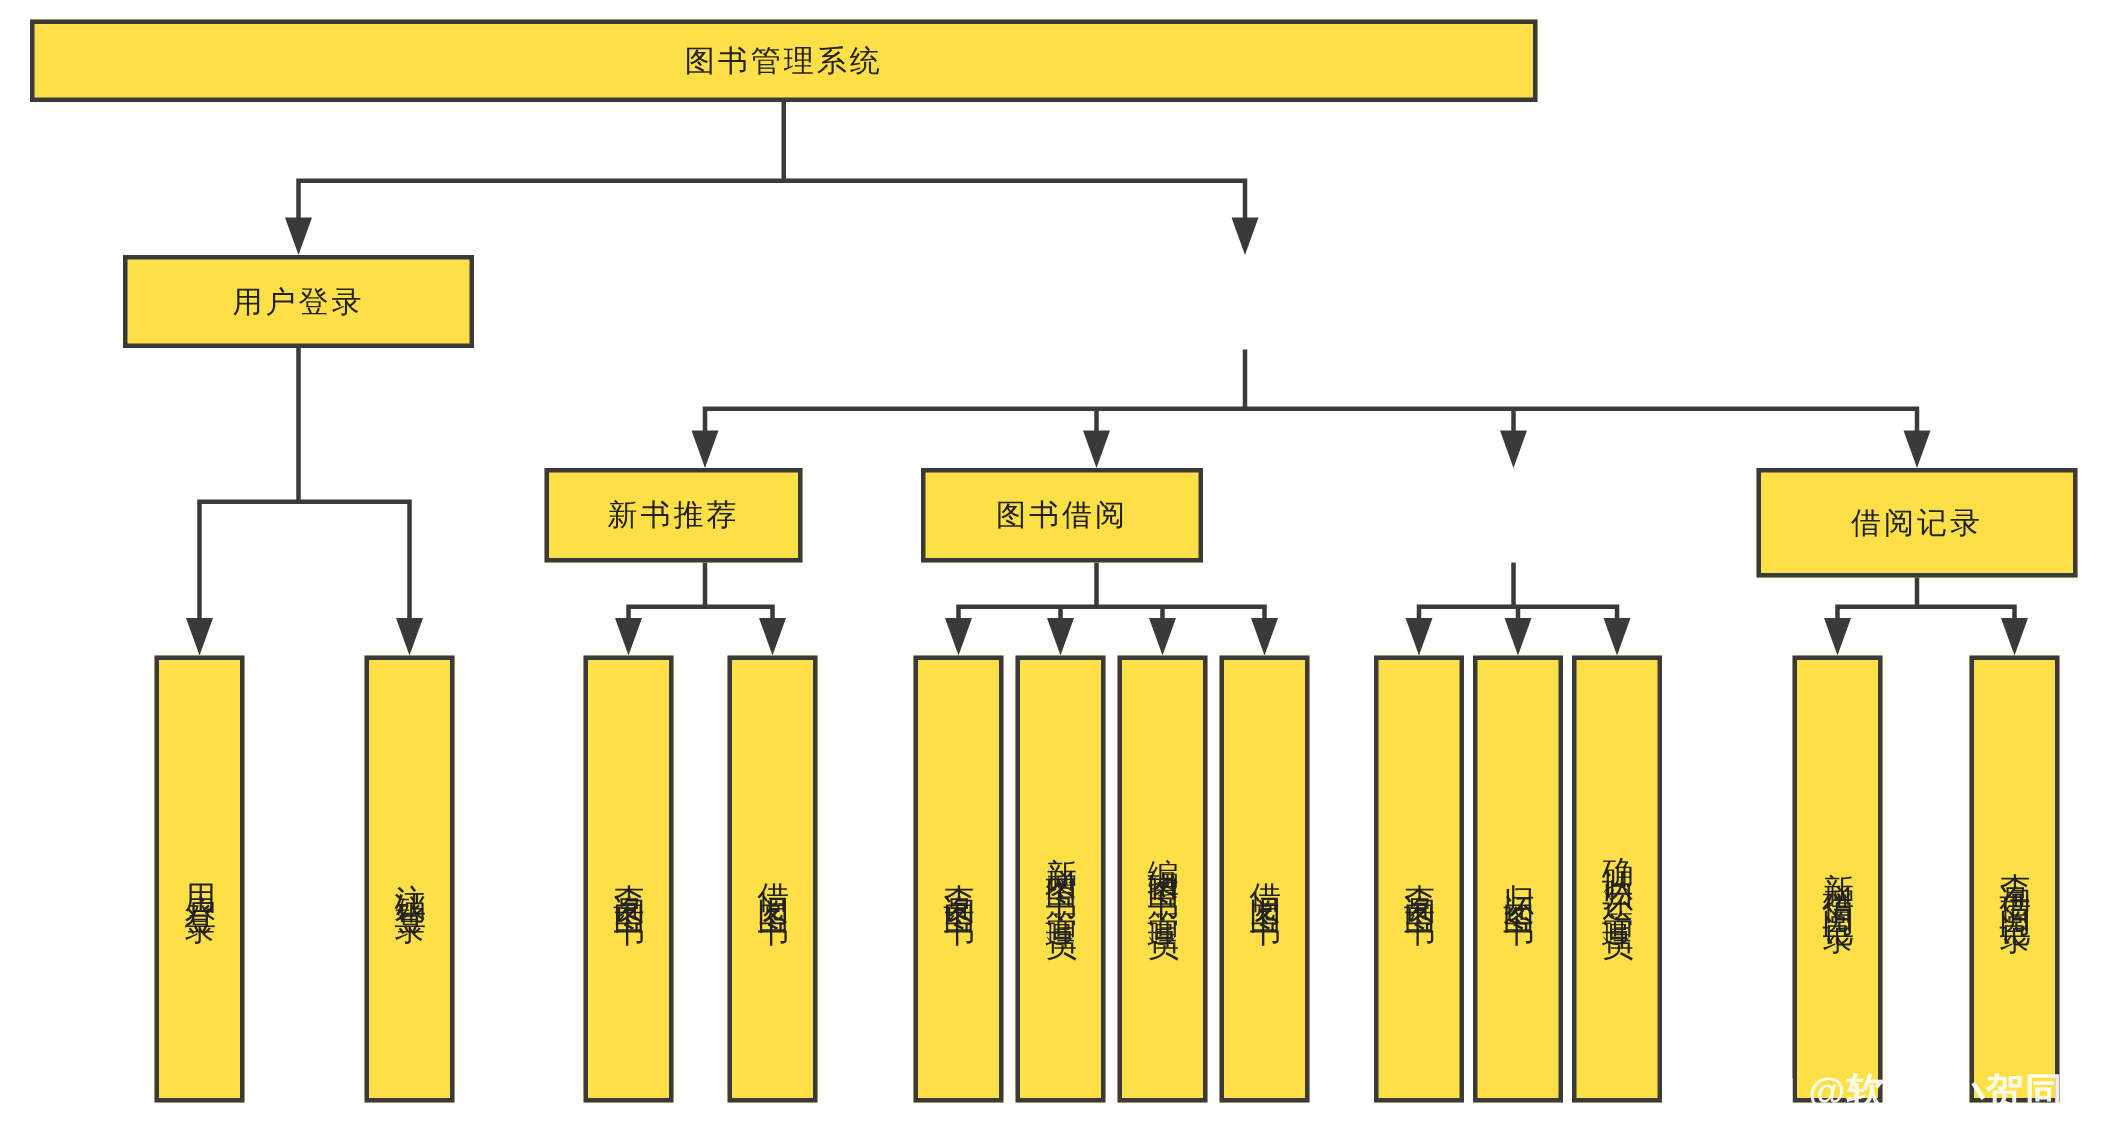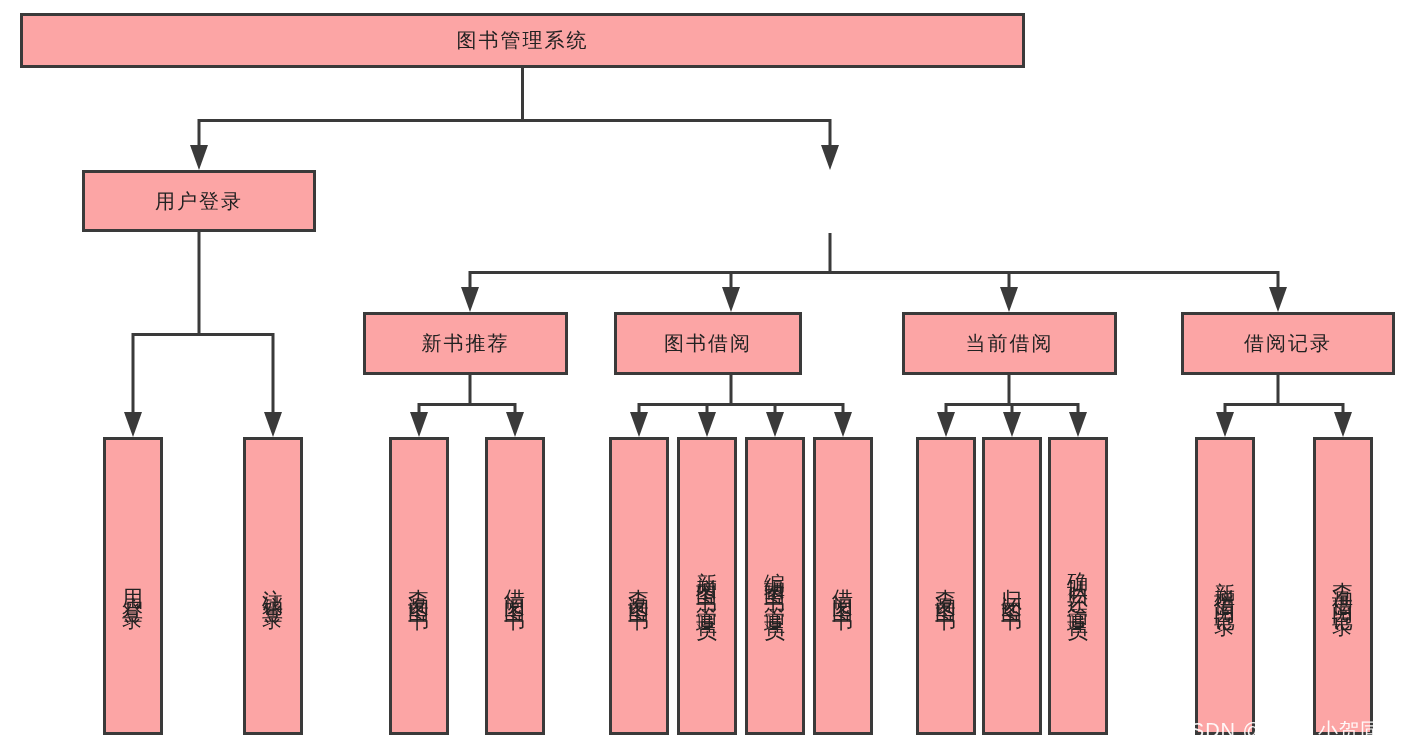--- a/index.html
+++ b/index.html
@@ -2,51 +2,51 @@
 <html><head>
 <meta charset="utf-8">
 <style>
   html,body { margin:0; padding:0; background:#ffffff; }
   .stage {
     position:relative; width:1405px; height:747px; background:#ffffff;
     font-family:"Liberation Sans", sans-serif; overflow:hidden;
   }
   .wires { position:absolute; left:0; top:0; z-index:1; }
   .node {
-    position:absolute; box-sizing:border-box; background:#fca5a5;
+    position:absolute; box-sizing:border-box; background:#fde047;
     border:3px solid #3a3a3a; color:#222222; z-index:2;
     display:flex; align-items:center; justify-content:center;
     text-align:center;
   }
   .node.h { font-size:20px; letter-spacing:2px; }
   .node.v {
     writing-mode:vertical-rl; text-orientation:mixed;
     font-size:21px; letter-spacing:7px; line-height:1;
   }
   
   .n-root   { left:20px;  top:13px;  width:1005px; height:55px; }
   
   .n-login  { left:82px;  top:170px; width:234px; height:62px; }
   .n-mgmt   { left:712px; top:170px; width:236px; height:62px; }
   
-  .n-rec    { left:363px;  top:312px; width:205px; height:63px; }
+  .n-rec    { left:363px;  top:312px; width:172px; height:63px; }
   .n-bor    { left:614px;  top:312px; width:188px; height:63px; }
   .n-cur    { left:902px;  top:312px; width:215px; height:63px; }
-  .n-recd   { left:1171px; top:312px; width:214px; height:63px;margin-left:10px; }
+  .n-recd   { left:1171px; top:312px; width:214px; height:73px; }
   
   .leaf { top:437px; width:60px; height:298px; }
   .l-a1 { left:103px; }  .l-a2 { left:243px; }
   .l-b1 { left:389px; }  .l-b2 { left:485px; }
   .l-c1 { left:609px; }  .l-c2 { left:677px; }  .l-c3 { left:745px; }  .l-c4 { left:813px; }
   .l-d1 { left:916px; }  .l-d2 { left:982px; }  .l-d3 { left:1048px; }
   .l-e1 { left:1195px; } .l-e2 { left:1313px; }
   .watermark {
     position:absolute; right:3px; bottom:3px; z-index:5;
-    color:rgba(255,255,255,0.92); font-size:20px; letter-spacing:1px;
-    font-family:"Liberation Sans", sans-serif; white-space:nowrap;
+    color:rgba(255,255,255,0.92); font-size:25px; letter-spacing:1px;
+    font-family:"Liberation Sans", sans-serif; white-space:nowrap;font-weight:bold;
   }
 </style>
 </head>
 <body>
 
 <div class="stage">
 
   <svg class="wires" width="1405" height="747" viewBox="0 0 1405 747">
     <g fill="none" stroke="#3a3a3a" stroke-width="3">
 
@@ -86,21 +86,20 @@
       <polygon points="1334,412 1352,412 1343,437"></polygon>
     </g>
   </svg>
 
   <div class="node h n-root">图书管理系统</div>
 
   <div class="node h n-login">用户登录</div>
 
   <div class="node h n-rec">新书推荐</div>
   <div class="node h n-bor">图书借阅</div>
-  <div class="node h n-cur">当前借阅</div>
   <div class="node h n-recd">借阅记录</div>
 
   <div class="node v leaf l-a1">用户登录</div>
   <div class="node v leaf l-a2">注销登录</div>
 
   <div class="node v leaf l-b1">查询图书</div>
   <div class="node v leaf l-b2">借阅图书</div>
 
   <div class="node v leaf l-c1">查询图书</div>
   <div class="node v leaf l-c2">新增图书（管理员）</div>

